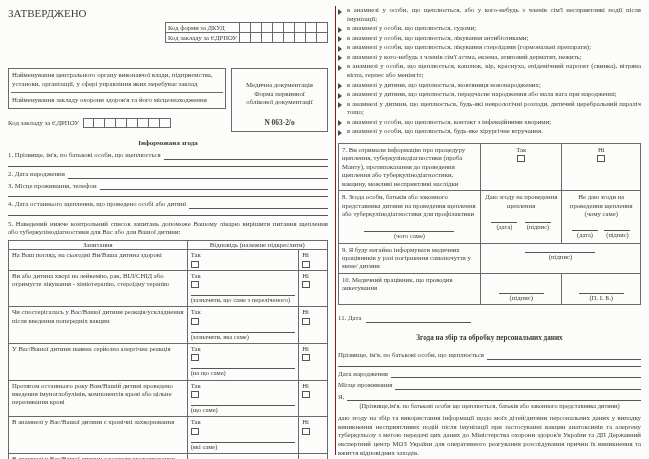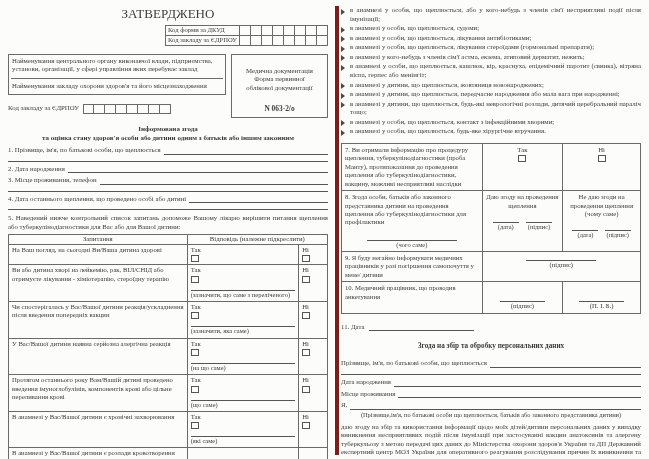--- a/index.html
+++ b/index.html
@@ -7,30 +7,30 @@
   }
   *{box-sizing:border-box;}
   body{margin:0;background:#e9e9e7;}
   .sheet{
     width:649px;height:459px;background:var(--paper);
     display:flex;gap:7px;padding:6px 8px 4px 8px;
     font-family:"Liberation Serif","DejaVu Serif",serif;
     color:var(--ink);font-size:6.8px;line-height:1.26;overflow:hidden;
   }
   .col-l{width:320px;flex:none;}
-  .col-r{flex:1;min-width:0;border-left:4px solid #7f1d1d;padding-left:2px;}
-
-  
-  .approved{text-align:center;font-size:13px;line-height:1.3;}
+  .col-r{flex:1;min-width:0;border-left:1px solid #7f1d1d;padding-left:2px;}
+
+  
+  .approved{text-align:left;font-size:11px;line-height:1.3;}
   
   .code-tbl{border-collapse:collapse;margin-left:auto;margin-top:2px;}
   .code-tbl td{border:1px solid var(--line);padding:0 2px;height:10px;font-size:6.6px;}
   .code-cell{width:11px;padding:0;}
   
-  .hdr{display:flex;gap:5px;margin-top:8px;align-items:stretch;}
+  .hdr{display:flex;gap:5px;margin-top:25px;align-items:stretch;}
   .org-stack{width:218px;flex:none;display:flex;flex-direction:column;}
   .org-box{border:1px solid var(--line);padding:2px 3px 3px;}
   .org-div{border-top:1px solid var(--line);margin:4px -1px 3px;}
   .edrpou-row{display:flex;align-items:center;gap:4px;margin-top:9px;}
   .boxes{display:flex;}
   .boxes i{width:11px;height:10px;border:1px solid var(--line);border-left:none;display:block;}
   .boxes i:first-child{border-left:1px solid var(--line);}
   .med-box{flex:1;border:1px solid var(--line);text-align:center;padding:12px 4px 4px;}
   .med-num{font-weight:bold;margin-top:11px;font-size:7.4px;}
   
@@ -128,21 +128,20 @@
       <div class="med-box">
         <div>Медична документація</div>
         <div>Форма первинної</div>
         <div>облікової документації</div>
         <div class="med-num">N 063-2/о</div>
       </div>
     </div>
 
     <div class="doc-title">
       <div>Інформована згода</div>
-      <div>та оцінка стану здоров'я особи або дитини одним з батьків або іншим законним</div>
     </div>
 
     <div class="field">
       <span class="lbl">1. Прізвище, ім'я, по батькові особи, що щеплюється</span>
         <span class="fill"></span>
     </div>
     <div class="xline"></div>
     <div class="field">
       <span class="lbl">2. Дата народження</span>
         <span class="fill"></span>

